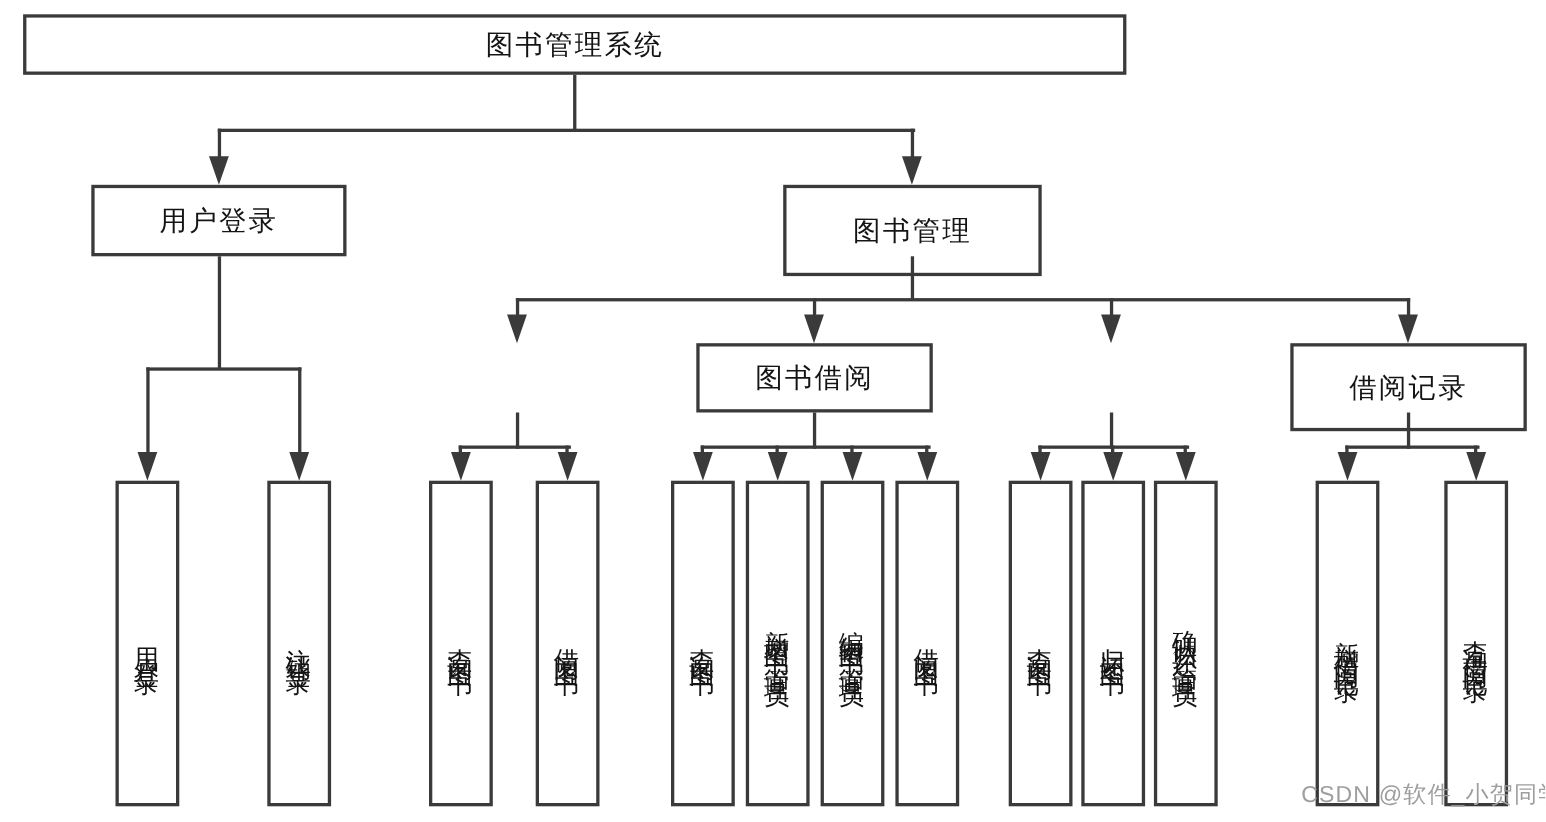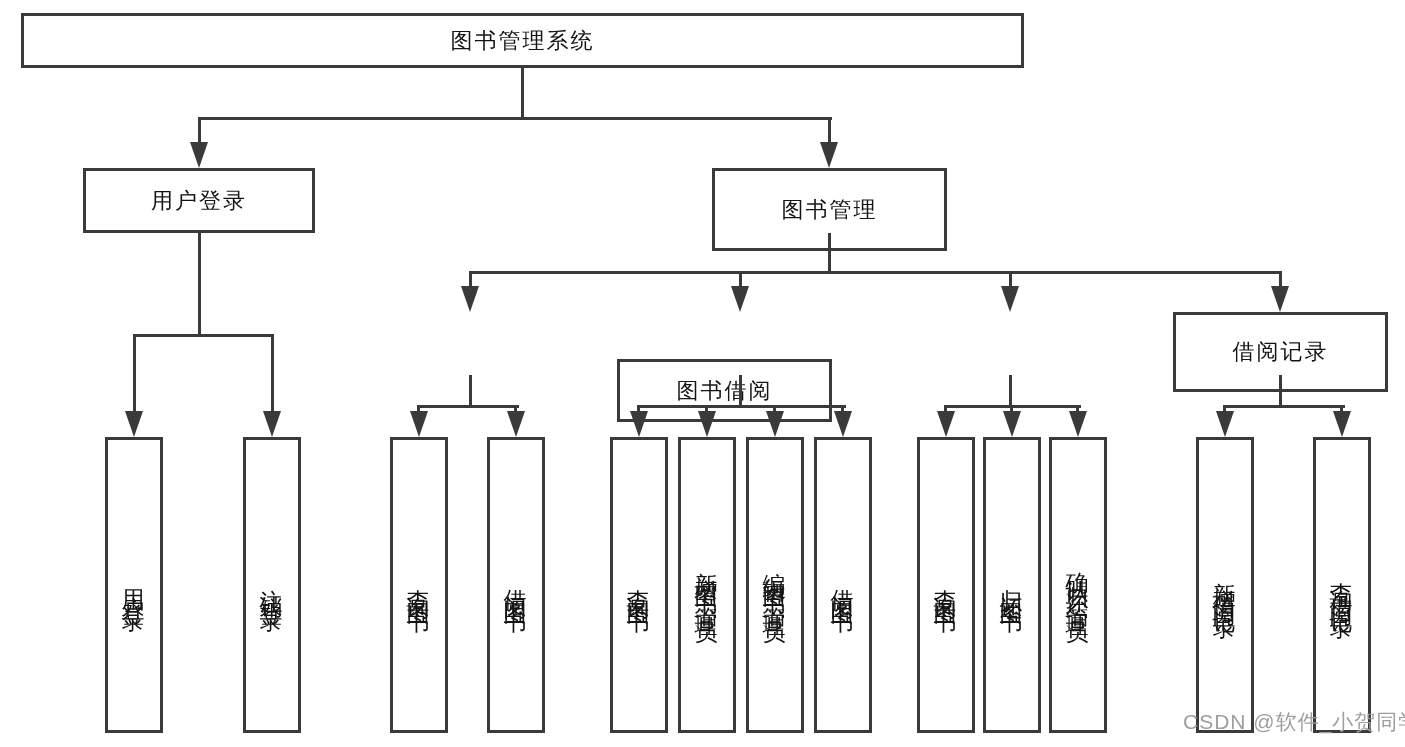--- a/index.html
+++ b/index.html
@@ -6,21 +6,21 @@
   .canvas {
     position:relative; width:1405px; height:747px; background:#ffffff;
     font-family:"Liberation Sans","DejaVu Sans",sans-serif; overflow:hidden;
   }
   .box {
     position:absolute; box-sizing:border-box;
     border:3px solid #3a3a3a; background:#ffffff;
     display:flex; align-items:center; justify-content:center;
     color:#141414;
   }
-  .hbox { font-size:22px; font-weight:500; letter-spacing:2px; white-space:nowrap; }
+  .hbox { font-size:25px; font-weight:500; letter-spacing:2px; white-space:nowrap; }
   .vtext {
     writing-mode:vertical-rl; text-orientation:mixed;
     font-size:23px; font-weight:500; letter-spacing:7px;
     color:#141414; white-space:nowrap;
   }
   .line { position:absolute; background:#3a3a3a; }
   .arrow {
     position:absolute; width:0; height:0;
     border-left:9px solid transparent; border-right:9px solid transparent;
     border-top:26px solid #3a3a3a;
@@ -64,21 +64,21 @@
   <div class="line" style="left:469px; top:271px; width:813px; height:3px;"></div>
   <div class="line" style="left:469px; top:271px; width:3px; height:18px;"></div>
   <div class="arrow" style="left:461px; top:286px;"></div>
   <div class="line" style="left:739px; top:271px; width:3px; height:18px;"></div>
   <div class="arrow" style="left:731px; top:286px;"></div>
   <div class="line" style="left:1009px; top:271px; width:3px; height:18px;"></div>
   <div class="arrow" style="left:1001px; top:286px;"></div>
   <div class="line" style="left:1279px; top:271px; width:3px; height:18px;"></div>
   <div class="arrow" style="left:1271px; top:286px;"></div>
 
-  <div class="box hbox" style="left:617px; top:312px; width:215px; height:63px;margin-top:47px;">
+  <div class="box hbox" style="left:633px; top:312px; width:215px; height:63px;">
     <span>图书借阅</span>
   </div>
   <div class="box hbox" style="left:1173px; top:312px; width:215px; height:80px;">
     <span>借阅记录</span>
   </div>
 
   <div class="line" style="left:469px; top:375px; width:3px; height:33px;"></div>
   <div class="line" style="left:417px; top:405px; width:102px; height:3px;"></div>
   <div class="line" style="left:417px; top:405px; width:3px; height:10px;"></div>
   <div class="arrow" style="left:410px; top:411px;"></div>

